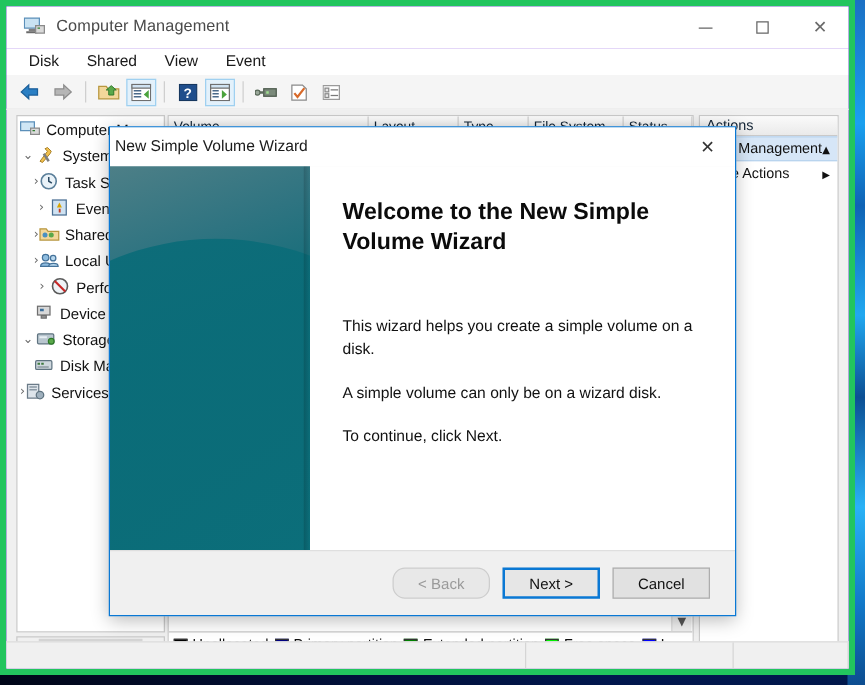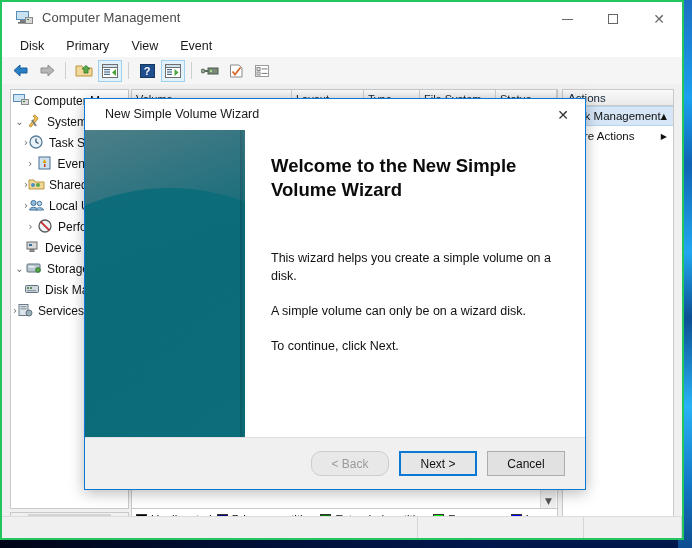--- a/index.html
+++ b/index.html
@@ -17,21 +17,21 @@
       linear-gradient(90deg,#0a2447 0%,#1b5fa8 40%,#1e88e5 70%,#0d8fe0 100%);
     background-blend-mode:multiply;
   }
   #desktop .stripe{position:absolute;right:0;top:0;width:14px;height:548px;
     background:linear-gradient(180deg,#1b6fc4 0%,#1aa0ef 18%,#0f63b5 30%,#21a8f0 46%,#0c4f94 58%,#29b2f6 74%,#1279c9 88%,#0d4d90 100%);}
 
   
   #win{
     position:absolute;left:0;top:0;width:684px;height:540px;
     background:#6d28d9;
-    border:2px solid #22c55e;
+    border:5px solid #22c55e;
     box-sizing:border-box;
     overflow:hidden;
   }
   
   #titlebar{height:34px;background:#ffffff;position:relative;}
   #titlebar .app-icon{position:absolute;left:14px;top:8px;width:18px;height:16px;}
   #titlebar .title{position:absolute;left:40px;top:8px;font-size:13px;color:#4a4a4a;letter-spacing:.1px;}
   .wbtns{position:absolute;right:0;top:0;display:flex;}
   .wbtn{width:46px;height:34px;display:flex;align-items:center;justify-content:center;color:#6a6a6a;}
   .wbtn .min{width:11px;height:1px;background:#666;}
@@ -90,21 +90,21 @@
   #statusbar{position:absolute;left:0;right:0;bottom:0;height:21px;background:#f0f0f0;border-top:1px solid #dcdcdc;display:flex;}
   #statusbar .sec{border-right:1px solid #d5d5d5;}
 
   
   #wiz{
     position:absolute;left:82px;top:96px;width:502px;height:392px;
     background:#f0f0f0;border:1px solid #0a78d4;box-sizing:border-box;
     box-shadow:0 3px 14px rgba(0,0,0,.28);
   }
   #wiz .wtitle{height:31px;background:#fff;position:relative;}
-  #wiz .wtitle .t{position:absolute;left:20px;top:8px;font-size:12.5px;color:#1a1a1a;}
+  #wiz .wtitle .t{position:absolute;left:4px;top:8px;font-size:12.5px;color:#1a1a1a;}
   #wiz .wtitle .x{position:absolute;right:0;top:0;width:44px;height:31px;display:flex;align-items:center;justify-content:center;color:#333;font-size:14px;font-family:"DejaVu Sans",sans-serif;}
   #wiz .wbody{position:absolute;left:0;right:0;top:31px;bottom:52px;background:#fff;display:flex;}
   #wiz .banner{width:160px;flex:none;position:relative;overflow:hidden;
     background:linear-gradient(160deg,#4d7f87 0%,#2f7481 22%,#0e6c78 45%,#0b6873 70%,#0a636e 100%);}
   #wiz .banner .arc{position:absolute;left:-130px;top:58px;width:430px;height:430px;border-radius:50%;
     background:linear-gradient(150deg,#0a6b78 0%,#0b6d79 45%,#0d7480 100%);opacity:.92;}
   #wiz .banner .edge{position:absolute;right:0;top:0;bottom:0;width:5px;background:linear-gradient(90deg,rgba(0,0,0,.16),rgba(255,255,255,0));}
   #wiz .wcontent{flex:1;padding:24px 22px 0 26px;box-sizing:border-box;}
   #wiz h1{margin:0;font-size:18.5px;line-height:1.32;font-weight:bold;color:#0b0b0b;font-family:"Liberation Sans",sans-serif;}
   #wiz p{margin:0;font-size:12.5px;color:#111;line-height:1.45;}
@@ -148,21 +148,21 @@
           <span class="max"></span>
         </span>
       <span class="wbtn close">
           <span class="cls">✕</span>
         </span>
     </span>
   </div>
 
   <div id="menubar">
     <span class="mi">Disk</span>
-    <span class="mi">Primary</span>
+    <span class="mi">Shared</span>
     <span class="mi">View</span>
     <span class="mi">Event</span>
   </div>
 
   <div id="toolbar">
     <span class="tb">
       <svg width="18" height="15" viewBox="0 0 18 15">
           <path d="M8 2 L2 7.5 L8 13 L8 10 L15 10 L15 5 L8 5 Z" fill="#2a7fc4" stroke="#1b5f9a" stroke-width="1"></path>
         </svg>
     </span>

